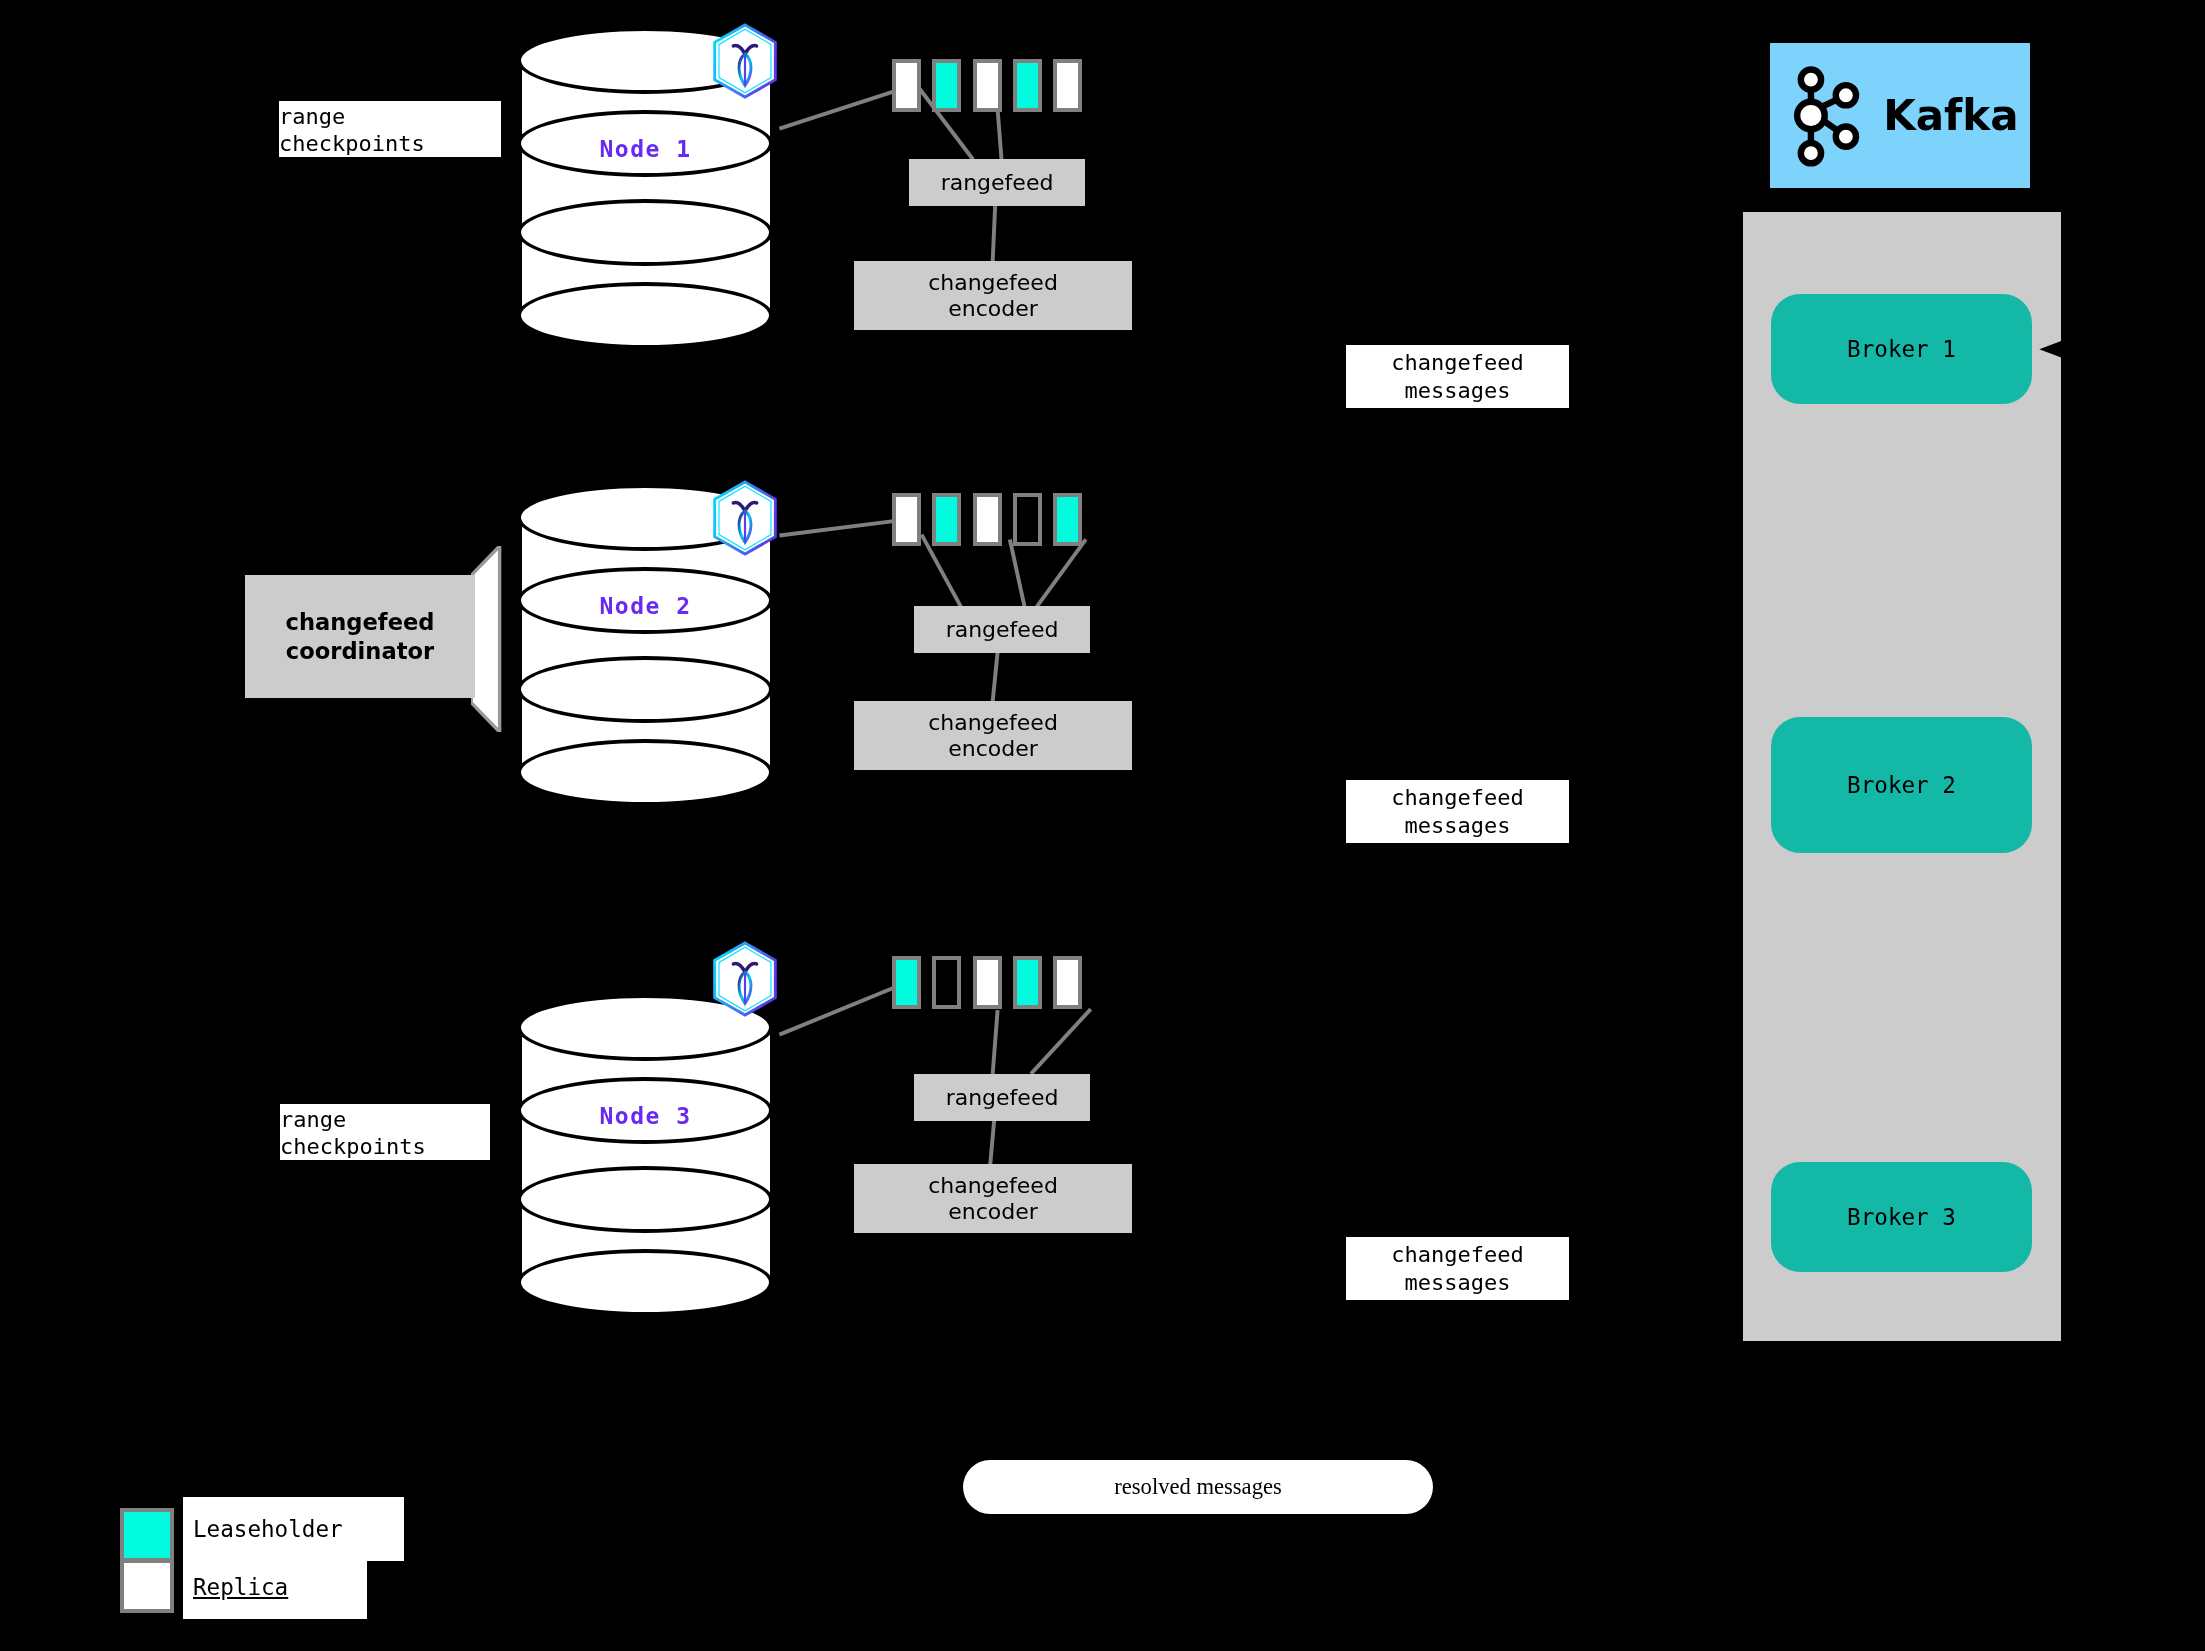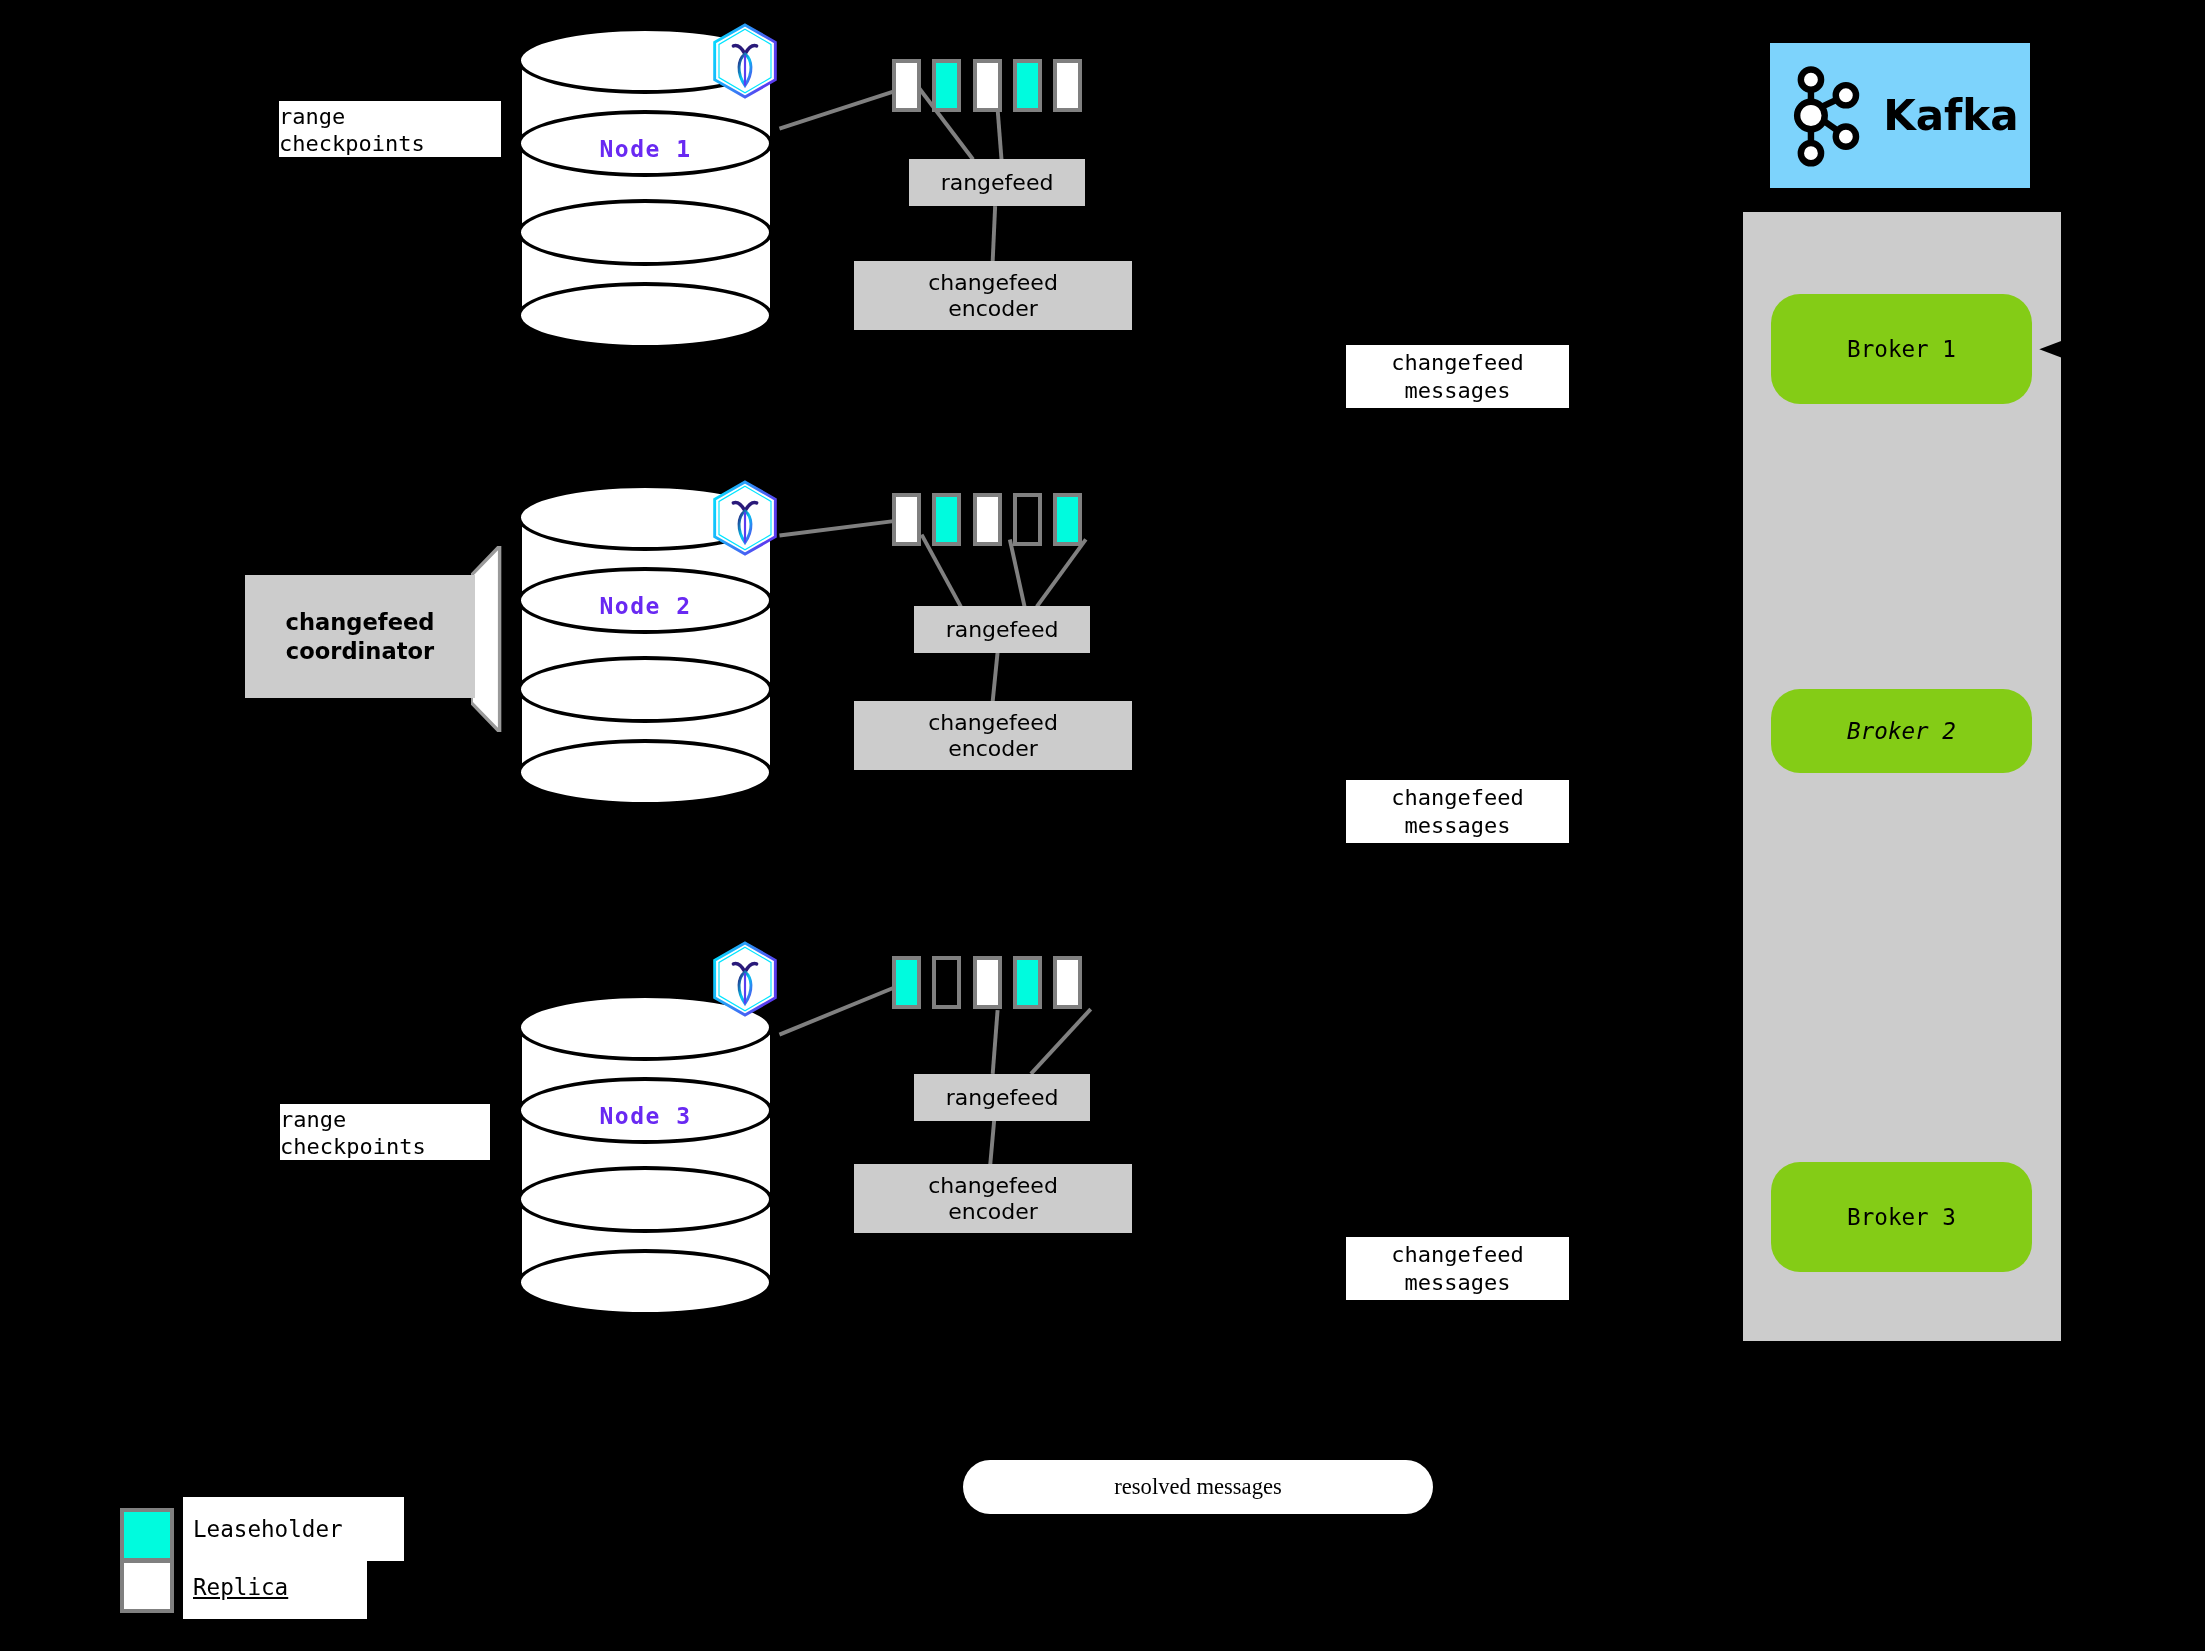--- a/index.html
+++ b/index.html
@@ -49,21 +49,21 @@
   .coord{position:absolute;z-index:7;}
   .coord .cbody{position:absolute;left:0;top:0;width:230px;height:123px;
         background:#cccccc;display:flex;align-items:center;justify-content:center;
         text-align:center;font-family:"DejaVu Sans",sans-serif;font-weight:bold;
         font-size:22.6px;line-height:1.25;color:#000;}
 
   
   .kafkalogo{position:absolute;background:#7dd3fc;z-index:6;
         display:flex;align-items:center;justify-content:center;}
   .kpanel{position:absolute;background:#cccccc;z-index:2;}
-  .broker{position:absolute;background:#84cc16;border-radius:29px;z-index:5;
+  .broker{position:absolute;background:#14b8a6;border-radius:29px;z-index:5;
         display:flex;align-items:center;justify-content:center;
         font-family:"DejaVu Sans Mono",monospace;font-size:22.6px;color:#000;}
 
   
   .pill{position:absolute;background:#ffffff;border-radius:98px;z-index:5;
         display:flex;align-items:center;justify-content:center;
         font-family:Liberation Serif, serif;font-size:22.6px;color:#000;}
 
   
   .legend{position:absolute;z-index:6;}
@@ -259,21 +259,21 @@
         <circle cx="70" cy="34" r="11"></circle>
         <circle cx="70" cy="79" r="11"></circle>
       </g>
     </svg>
     <span style="font-family:'DejaVu Sans',sans-serif;font-weight:bold;font-size:42px;color:#000;margin-left:8.8px;">Kafka</span>
   </div>
 
   <div class="kpanel" style="left:1743px;top:212px;width:318px;height:1129px;"></div>
 
   <div class="broker" style="left:1771px;top:294px;width:261px;height:110px;">Broker 1</div>
-  <div class="broker" style="left:1771px;top:689px;width:261px;height:84px;font-style:italic;">Broker 2</div>
+  <div class="broker" style="left:1771px;top:717px;width:261px;height:136px;">Broker 2</div>
   <div class="broker" style="left:1771px;top:1162px;width:261px;height:110px;">Broker 3</div>
 
   <div class="legend" style="left:120px;top:1508px;width:294px;height:118px;">
     <div class="sw" style="left:0;top:0;background:#00fbde;"></div>
     <div class="lbl" style="left:63px;top:-10.8px;width:211px;height:64px;">Leaseholder</div>
     <div class="sw" style="left:0;top:51px;background:#ffffff;"></div>
     <div class="lbl" style="left:63px;top:47px;width:174px;height:64px;text-decoration:underline;">Replica</div>
   </div>
 
 </div>

